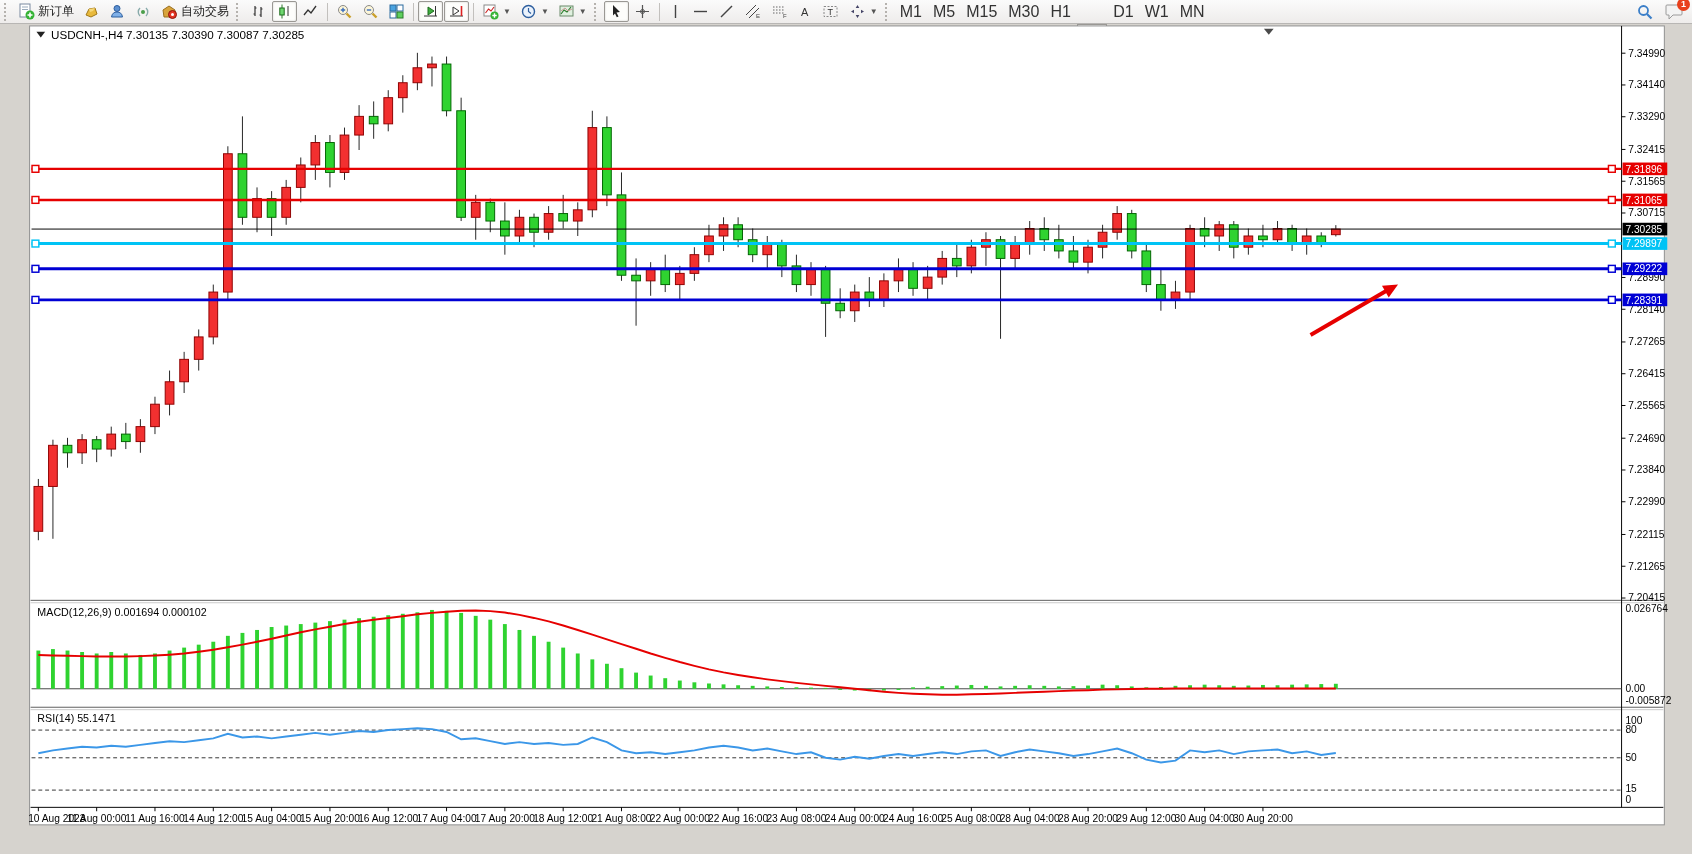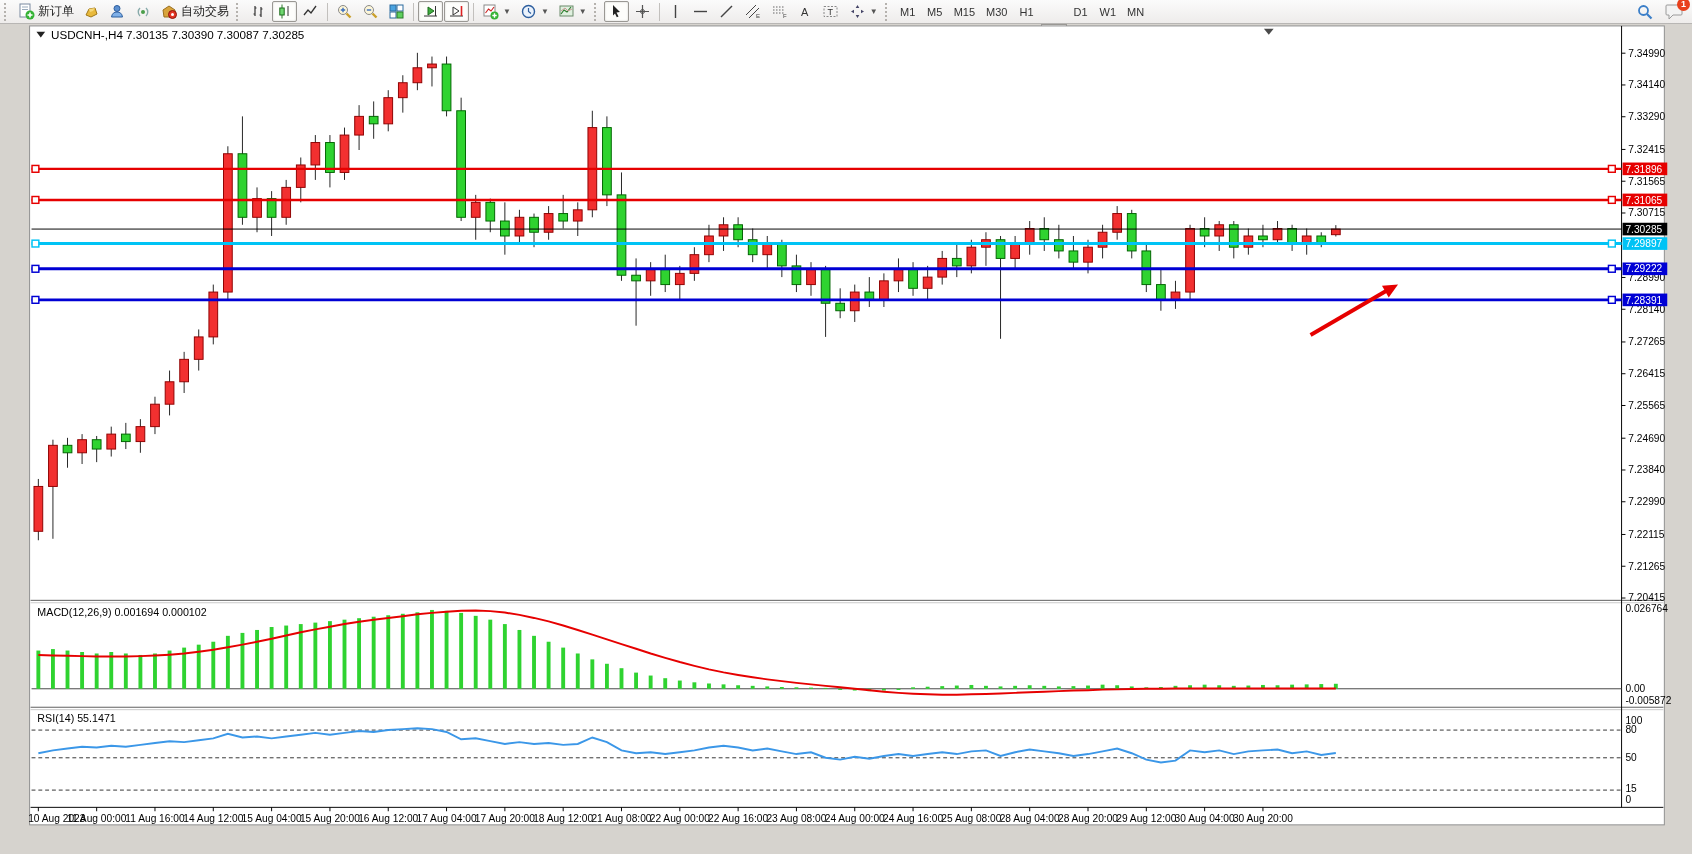--- a/index.html
+++ b/index.html
@@ -6,21 +6,21 @@
     font-family:"Liberation Sans",sans-serif;}
   
   .toolbar{position:absolute;top:0;left:0;width:1692px;height:24px;background:linear-gradient(#fbfbfb,#eeeceb);
     border-bottom:1px solid #b8b6b4;display:flex;align-items:center;gap:1px;padding:0 2px;box-sizing:border-box;}
   .grip{width:5px;height:18px;margin:0 2px;border-left:2px dotted #b5b2ae;}
   .sep{width:1px;height:18px;background:#c2c0bd;margin:0 3px;}
   .tbtn{display:flex;align-items:center;gap:3px;height:21px;padding:0 3px;border:1px solid transparent;
     background:transparent;font-size:12px;color:#222;cursor:default;border-radius:2px;}
   .tbtn.pressed{border:1px solid #9a9894;background:#fdfdfb;box-shadow:inset 0 0 2px #cfcdca;}
   .tbtn .dd{font-size:8px;color:#555;margin-left:1px;}
-  .tf{height:20px;min-width:26px;text-align:center;font-size:11px;color:#333;border:1px solid transparent;
+  .tf{height:20px;min-width:26px;text-align:center;font-size:16px;color:#333;border:1px solid transparent;
     background:transparent;padding:0 4px;}
   .tf.active{border:1px solid #9a9894;background:#fcfcfa;box-shadow:inset 0 0 2px #d6d4d0;margin-top:44px;}
   .right{margin-left:auto;display:flex;align-items:center;gap:6px;padding-right:6px;}
   .badge{position:absolute;top:-4px;right:-6px;background:#e8401c;color:#fff;font-size:9px;font-weight:bold;
     border-radius:50%;width:13px;height:13px;line-height:13px;text-align:center;}
   .chatwrap{position:relative;}
   svg.ic{display:block;}
   
   #chart-svg{position:absolute;top:24px;left:0;}
   text{font-family:"Liberation Sans",sans-serif;}

